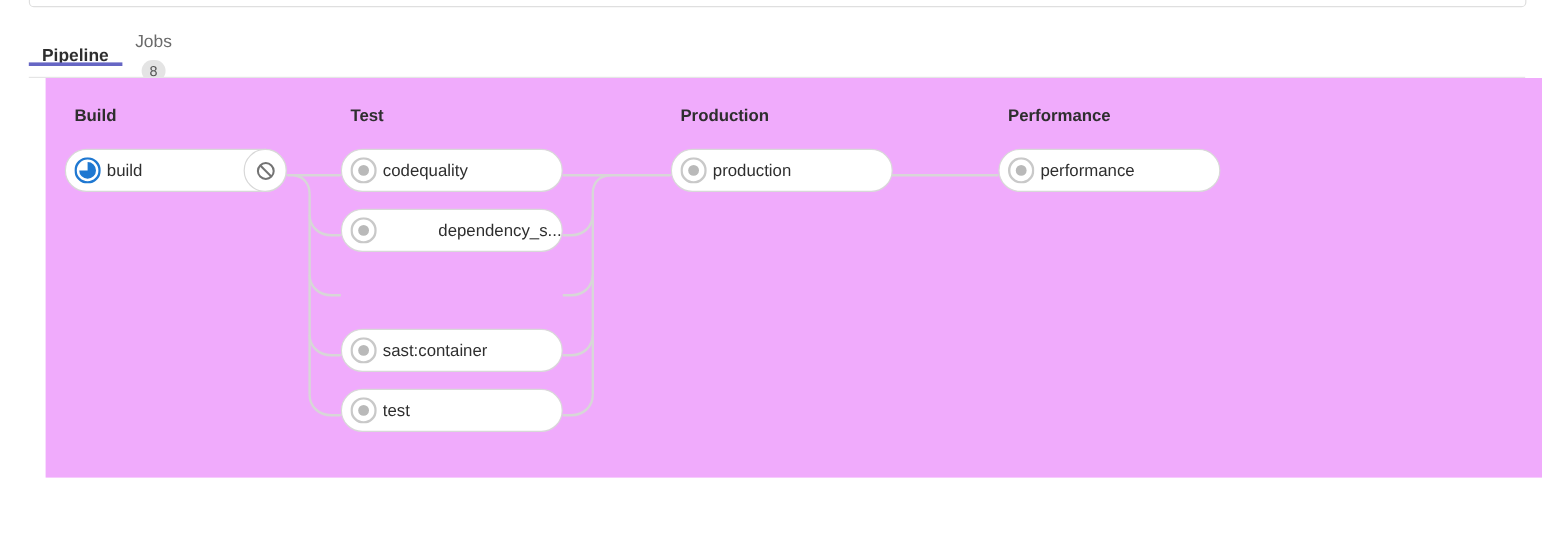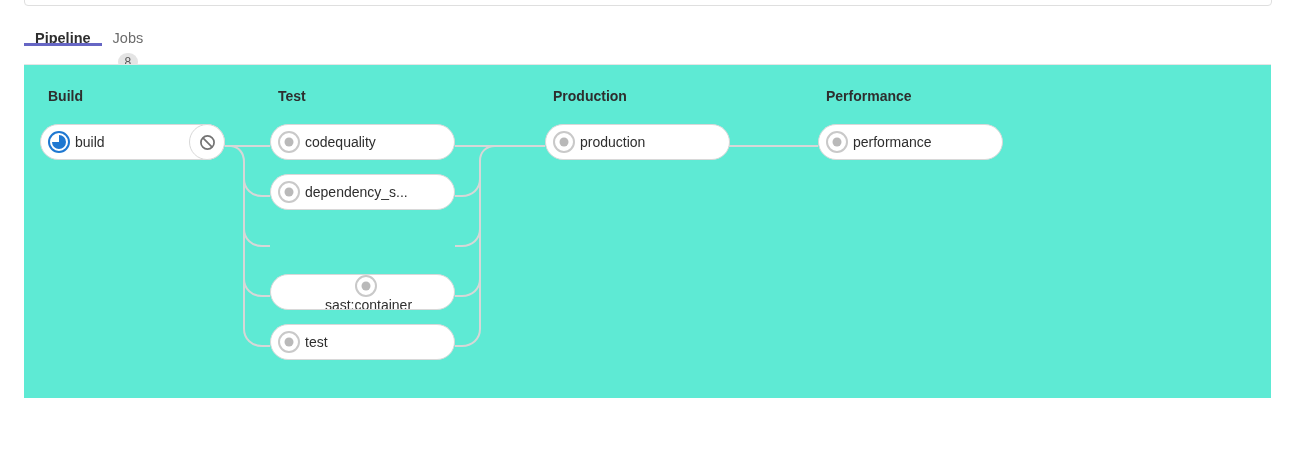--- a/index.html
+++ b/index.html
@@ -10,32 +10,32 @@
     font-family:"Liberation Sans","DejaVu Sans",sans-serif;
     color:#2e2e2e;
     background:#fff;
   }
   
   .top-card-edge{
     position:absolute;left:24px;top:-25px;width:1246px;height:29px;
     background:#fff;border:1px solid #dfdfdf;border-radius:0 0 4px 4px;
   }
   
-  .tabs{position:absolute;left:24px;top:30px;height:34px;display:flex;align-items:flex-start;}
+  .tabs{position:absolute;left:24px;top:30px;height:34px;display:flex;align-items:center;}
   .tab{position:relative;display:flex;align-items:center;gap:7px;padding:0 11px;font-size:14.5px;cursor:pointer;}
   .tab.active{font-weight:bold;color:#2e2e2e;}
   .tab.active::after{content:"";position:absolute;left:0;right:0;bottom:0;height:3px;background:#6666c4;}
   .tab.inactive{color:#6b6b6b;flex-direction:column;}
   .count-badge{
     background:#e4e4e4;color:#555;font-size:12px;line-height:1;
     padding:3px 7px;border-radius:9px;font-weight:normal;
   }
   .tabs-divider{position:absolute;left:24px;top:64px;width:1247px;height:1px;background:#e5e5e5;}
   
-  .graph{position:absolute;left:24px;top:65px;width:1247px;height:333px;background:#5eead4;}
+  .graph{position:absolute;left:38px;top:65px;width:1247px;height:333px;background:#f0abfc;}
   .connectors{position:absolute;left:0;top:0;pointer-events:none;}
   .stage-header{position:absolute;font-size:14px;font-weight:bold;color:#2e2e2e;white-space:nowrap;}
   .job{
     position:absolute;width:185px;height:36px;box-sizing:border-box;
     background:#fff;border:1px solid #d8d8d8;border-radius:18px;
     display:flex;align-items:center;padding-left:7px;cursor:pointer;
   }
   .job-label{
     margin-left:5px;font-size:14px;color:#2e2e2e;white-space:nowrap;
     overflow:hidden;max-width:118px;
@@ -108,30 +108,30 @@
     </div>
 
     <div class="job" style="left:246px;top:59px;align-items:center;">
       <svg class="status-icon" viewBox="0 0 22 22">
         <circle cx="11" cy="11" r="10" fill="#fff" stroke="#c9c9c9" stroke-width="2"></circle>
         <circle cx="11" cy="11" r="4.5" fill="#b9b9b9"></circle>
       </svg>
       <span class="job-label">codequality</span>
     </div>
 
-    <div class="job" style="left:246px;top:109px;">
+    <div class="job" style="left:246px;top:109px;justify-content:space-between;">
       <svg class="status-icon" viewBox="0 0 22 22">
         <circle cx="11" cy="11" r="10" fill="#fff" stroke="#c9c9c9" stroke-width="2"></circle>
         <circle cx="11" cy="11" r="4.5" fill="#b9b9b9"></circle>
       </svg>
       <span class="job-label">dependency_s...</span>
     </div>
 
 
-    <div class="job" style="left:246px;top:209px;flex-direction:column;">
+    <div class="job" style="left:246px;top:209px;">
       <svg class="status-icon" viewBox="0 0 22 22">
         <circle cx="11" cy="11" r="10" fill="#fff" stroke="#c9c9c9" stroke-width="2"></circle>
         <circle cx="11" cy="11" r="4.5" fill="#b9b9b9"></circle>
       </svg>
       <span class="job-label">sast:container</span>
     </div>
 
     <div class="job" style="left:246px;top:259px;">
       <svg class="status-icon" viewBox="0 0 22 22">
         <circle cx="11" cy="11" r="10" fill="#fff" stroke="#c9c9c9" stroke-width="2"></circle>

